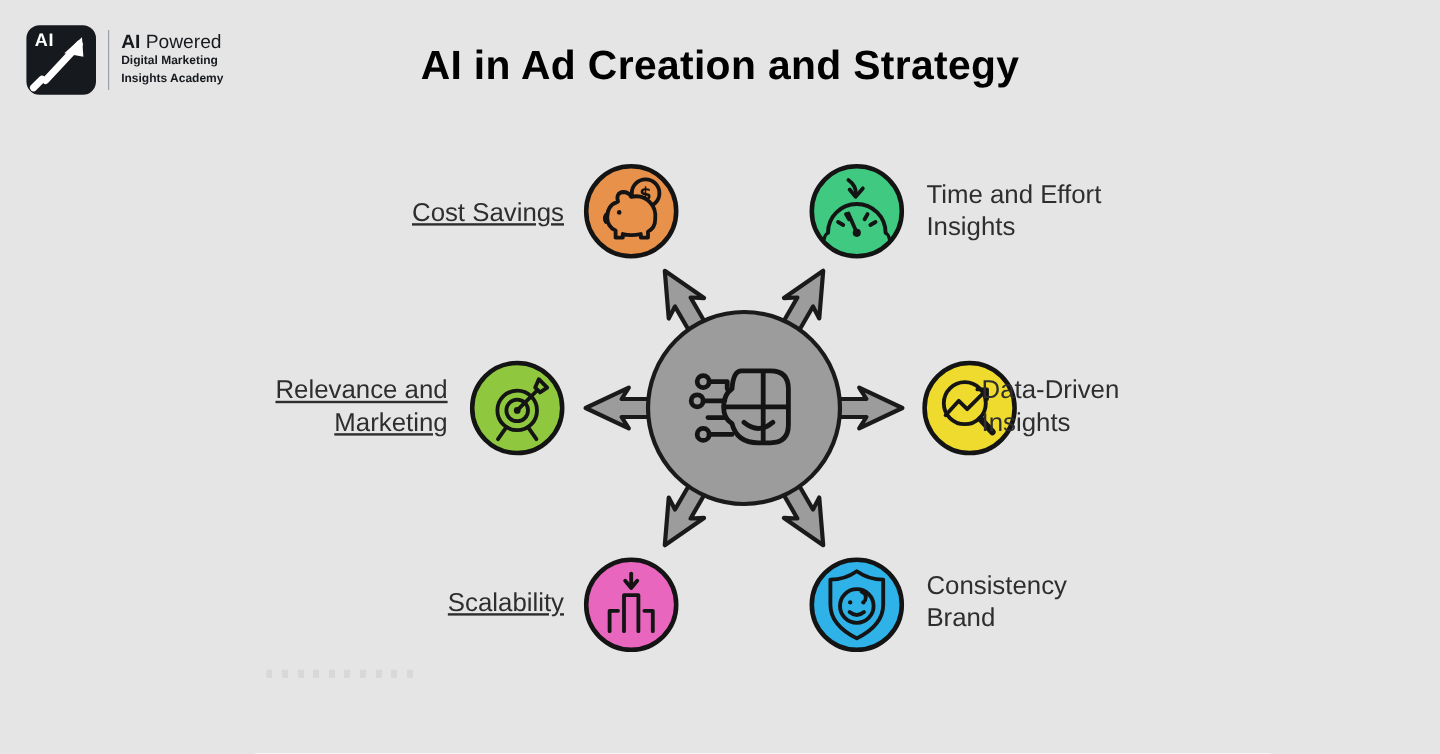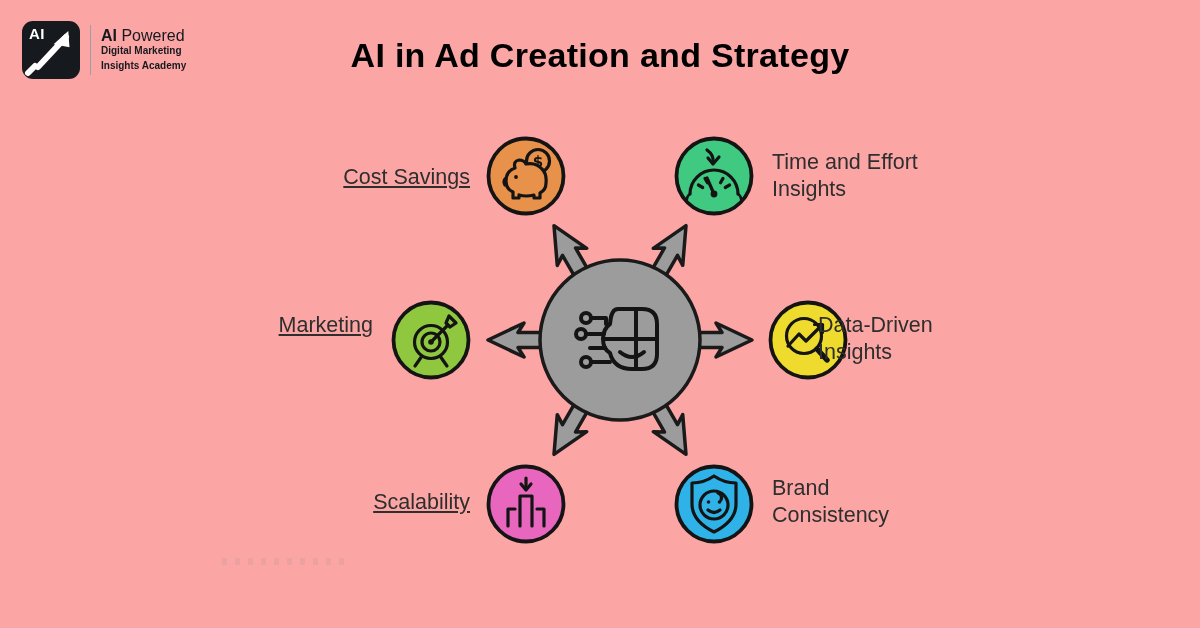--- a/index.html
+++ b/index.html
@@ -1,18 +1,18 @@
 <!DOCTYPE html>
 <html><head>
 <meta charset="utf-8">
 <style>
   * { margin: 0; padding: 0; box-sizing: border-box; }
   html,body { width: 1200px; height: 628px; background: #ffffff; overflow: hidden;
               font-family: "Liberation Sans", sans-serif; }
-  .canvas { position: relative; width: 1200px; height: 628px; background: #fca5a5; }
+  .canvas { position: relative; width: 1200px; height: 628px; background: #e5e5e5; }
 
   
   .logo-wrap { position: absolute; left: 22px; top: 21px; display: flex; align-items: center; }
   .logo-mark { width: 58px; height: 58px; background: #16191d; border-radius: 11px; position: relative; flex: 0 0 auto; }
   .logo-mark .ai { position: absolute; left: 7px; top: 4px; color: #fff; font-weight: 700; font-size: 15px; letter-spacing: .5px; }
   .logo-divider { width: 1px; height: 50px; background: #9aa0a6; margin: 0 10px 0 10px; }
   .logo-text { line-height: 15px; color: #16191d; }
   .logo-text .l1 { font-size: 16px; }
   .logo-text .l1 b { font-weight: 700; }
   .logo-text .l2, .logo-text .l3 { font-size: 10px; font-weight: 700; }
@@ -172,32 +172,33 @@
   <div id="lbl-cost" class="node-label align-right">
     <div>Cost Savings</div>
   </div>
 
   <div id="lbl-time" class="node-label">
     <div>Time and Effort</div>
     <div>Insights</div>
   </div>
 
   <div id="lbl-relevance" class="node-label align-right">
+    <div>Relevance and</div>
     <div>Marketing</div>
   </div>
 
   <div id="lbl-data" class="node-label">
     <div>Data-Driven</div>
     <div>Insights</div>
   </div>
 
   <div id="lbl-scale" class="node-label align-right">
     <div>Scalability</div>
   </div>
 
   <div id="lbl-brand" class="node-label">
+    <div>Consistency</div>
     <div>Brand</div>
-    <div>Consistency</div>
   </div>
 
   <div class="watermark"></div>
 
 </div>
 
 </body></html>

